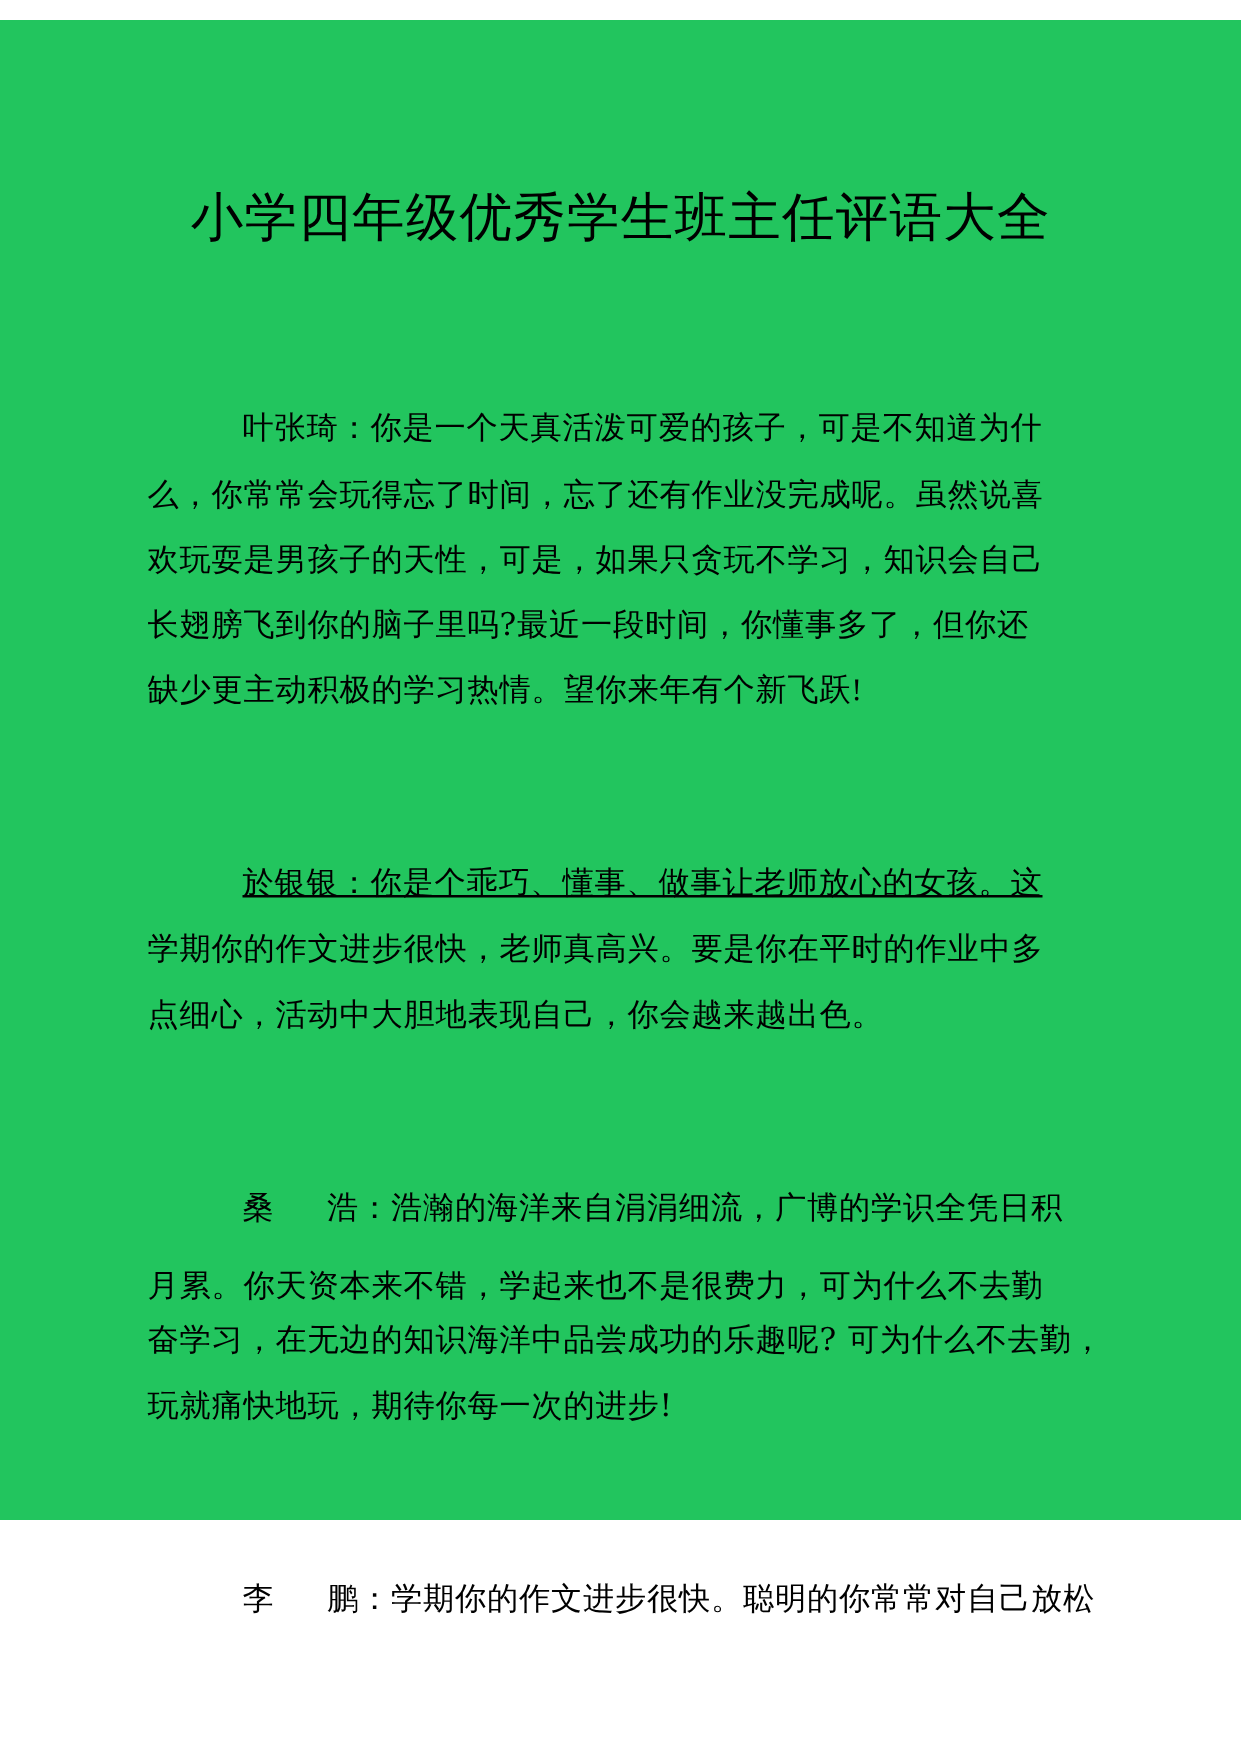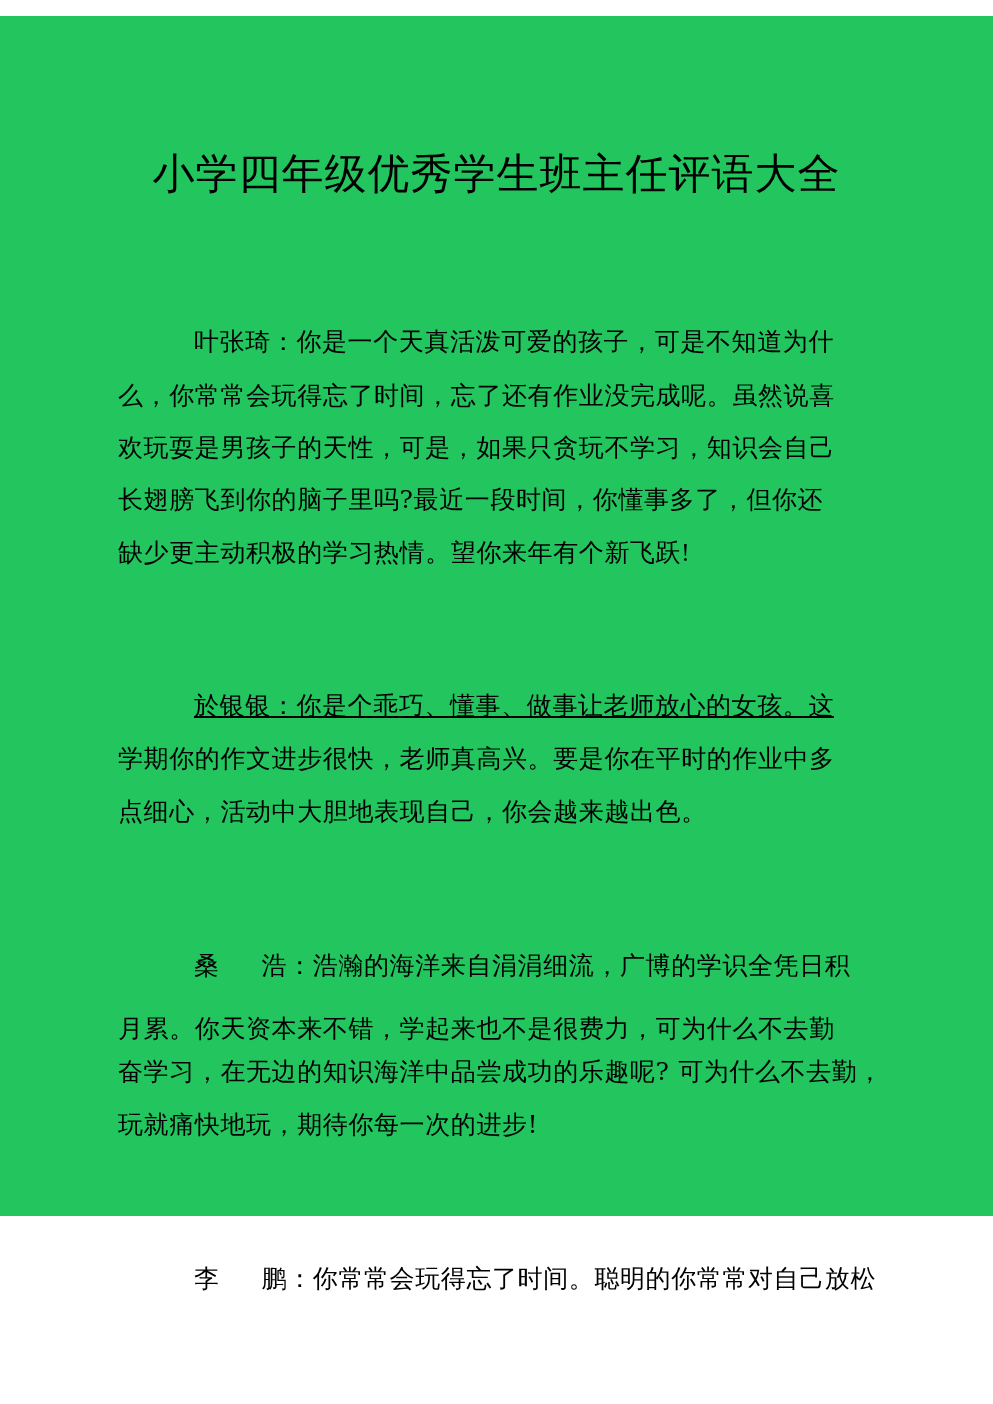--- a/index.html
+++ b/index.html
@@ -74,17 +74,17 @@
     <div class="line first" style="top:932px;">
       <span>桑</span><span class="name-gap"></span><span>浩</span><span>：浩瀚的海洋来自涓涓细流，广博的学识全凭日积</span>
     </div>
     <div class="line" style="top:985px;margin-top:10px;">月累。你天资本来不错，学起来也不是很费力，可为什么不去勤</div>
     <div class="line" style="top:1038px;">奋学习，在无边的知识海洋中品尝成功的乐趣呢? 可为什么不去勤，</div>
     <div class="line" style="top:1091px;">玩就痛快地玩，期待你每一次的进步!</div>
   </div>
 
   <div>
     <div class="line first" style="top:1245px;">
-      <span>李</span><span class="name-gap"></span><span>鹏</span><span>：你常常会玩得忘了时间。聪明的你常常对自己放松</span>
+      <span>李</span><span class="name-gap"></span><span>鹏</span><span>：学期你的作文进步很快。聪明的你常常对自己放松</span>
     </div>
   </div>
 
 </div>
 
 </body></html>

